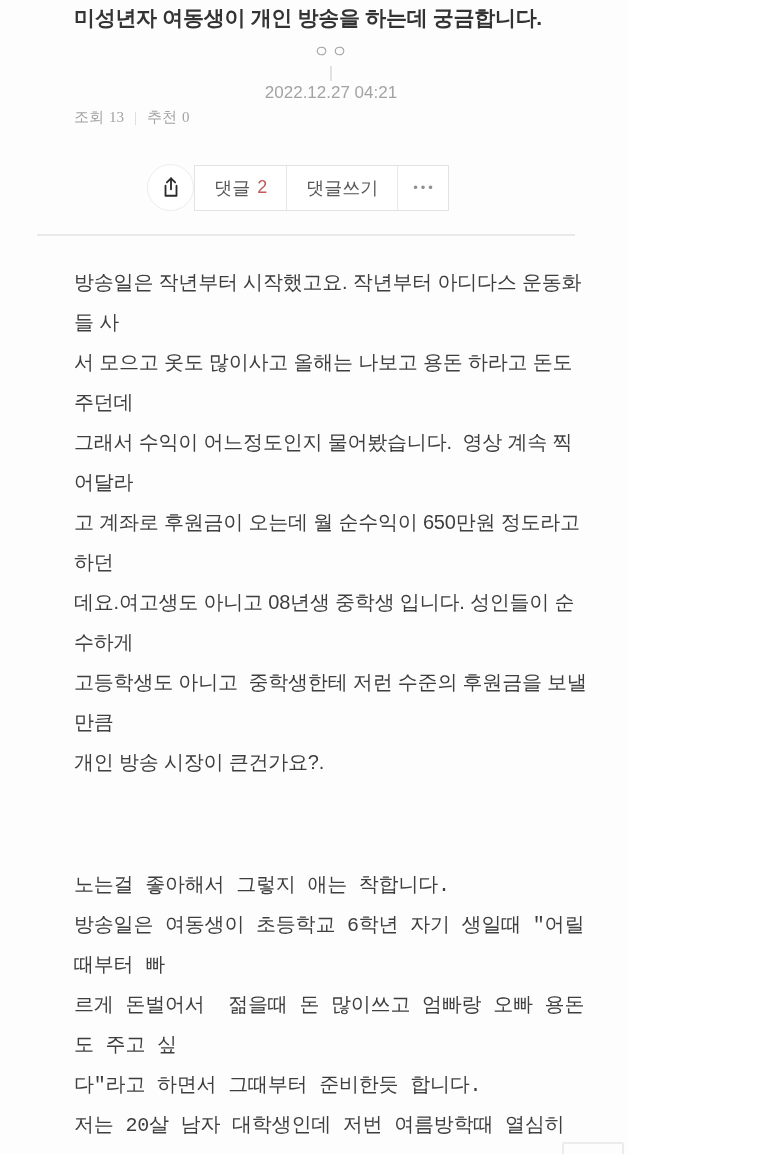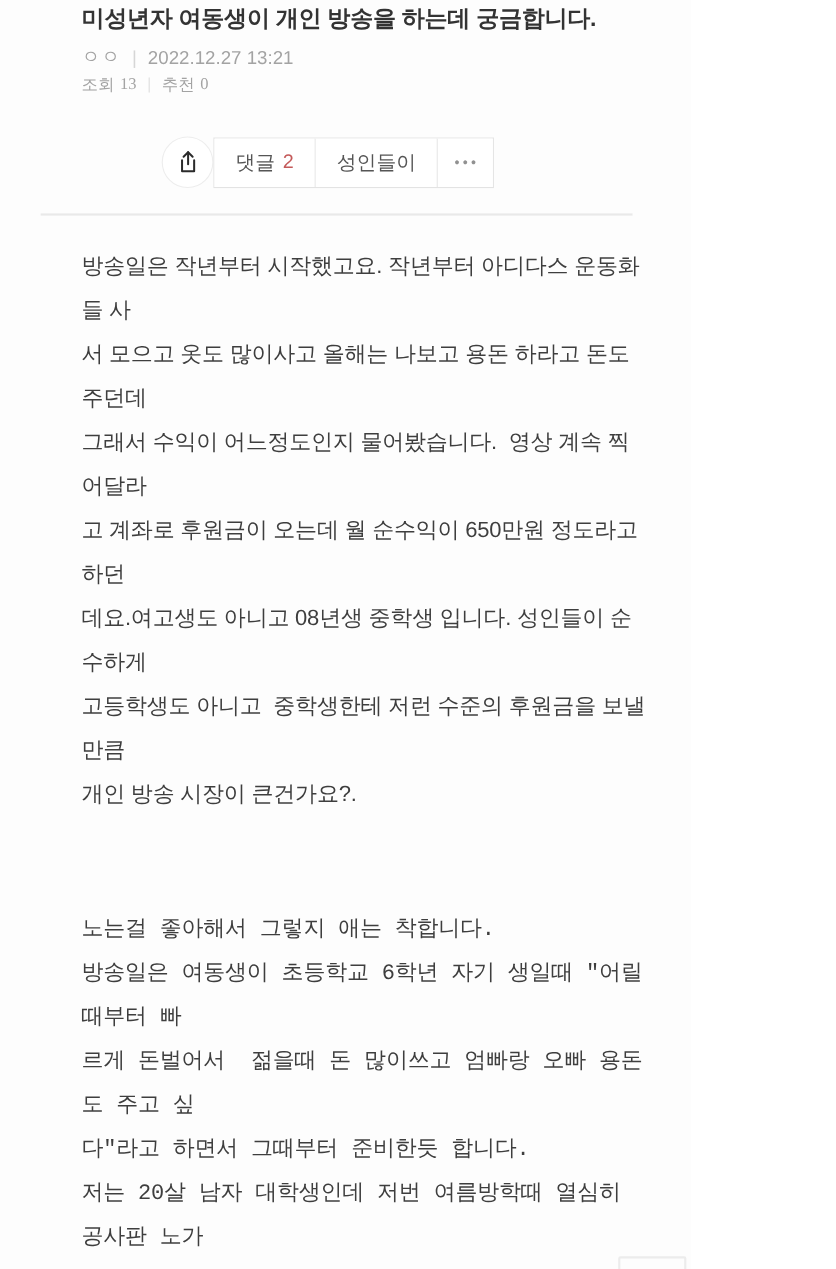--- a/index.html
+++ b/index.html
@@ -4,21 +4,21 @@
 <style>
   html,body{margin:0;padding:0;background:#fff;}
   .page{
     width:628px;height:1154px;background:#fdfdfd;overflow:hidden;
     position:relative;font-family:"Liberation Sans",sans-serif;
     -webkit-font-smoothing:antialiased;
   }
   
   .header{padding:4px 40px 0 74px;}
   .title{font-size:21px;font-weight:700;color:#333;line-height:28px;letter-spacing:-0.3px;}
-  .meta-row{margin-top:8px;display:flex;align-items:flex-end;font-size:17px;color:#a3a3a3;}
+  .meta-row{margin-top:8px;display:flex;align-items:center;font-size:17px;color:#a3a3a3;flex-direction:column;}
   .meta-sep{color:#d6d6d6;margin:0 10px;font-weight:300;}
   .meta-row .author{letter-spacing:1px;}
   .stats-row{margin-top:5px;display:flex;align-items:center;font-size:15px;color:#a3a3a3;font-family:Liberation Serif, serif;}
   .stat-val{margin-left:5px;}
   
   .toolbar{margin:37px 102px 0 70px;display:flex;justify-content:center;align-items:center;height:47px;}
   .share-btn{
     width:47px;height:47px;border-radius:50%;border:1px solid #ededed;background:#fff;
     display:flex;align-items:center;justify-content:center;box-sizing:border-box;cursor:pointer;
   }
@@ -39,21 +39,21 @@
 </head>
 <body>
 
 <div class="page">
 
   <div class="header">
     <div class="title">미성년자 여동생이 개인 방송을 하는데 궁금합니다.</div>
     <div class="meta-row">
       <span class="author">ㅇㅇ</span>
       <span class="meta-sep">|</span>
-      <span>2022.12.27 13:21</span>
+      <span>2022.12.27 04:21</span>
     </div>
     <div class="stats-row">
       <span>조회</span>
       <span class="stat-val">13</span>
       <span class="meta-sep">|</span>
       <span>추천</span>
       <span class="stat-val">0</span>
     </div>
   </div>
 
@@ -66,21 +66,21 @@
           <path d="M6 11 L6 22 L18 22 L18 11"></path>
         </svg>
       </span>
     </div>
     <div class="btn-group">
       <button class="btn">
         <span>댓글</span>
         <span class="comment-count">2</span>
       </button>
       <button class="btn">
-        <span>성인들이</span>
+        <span>댓글쓰기</span>
       </button>
       <button class="btn more-btn">
         <span>•••</span>
       </button>
     </div>
   </div>
 
   <div class="divider"></div>
 
   <div class="article">

